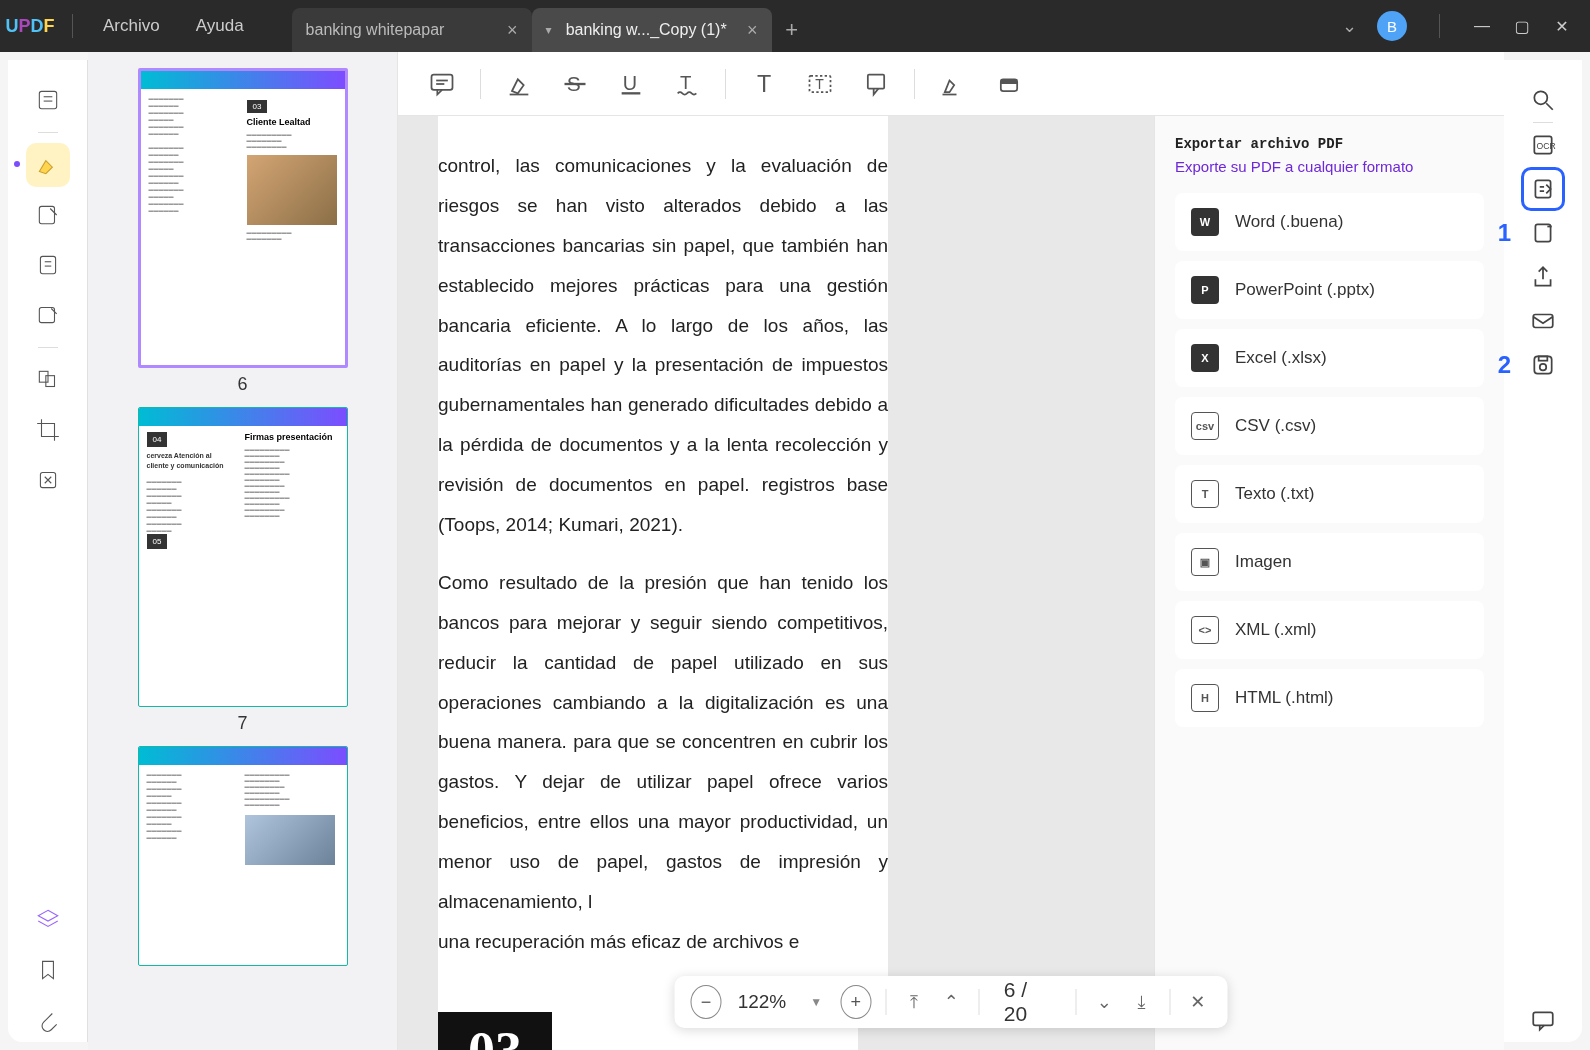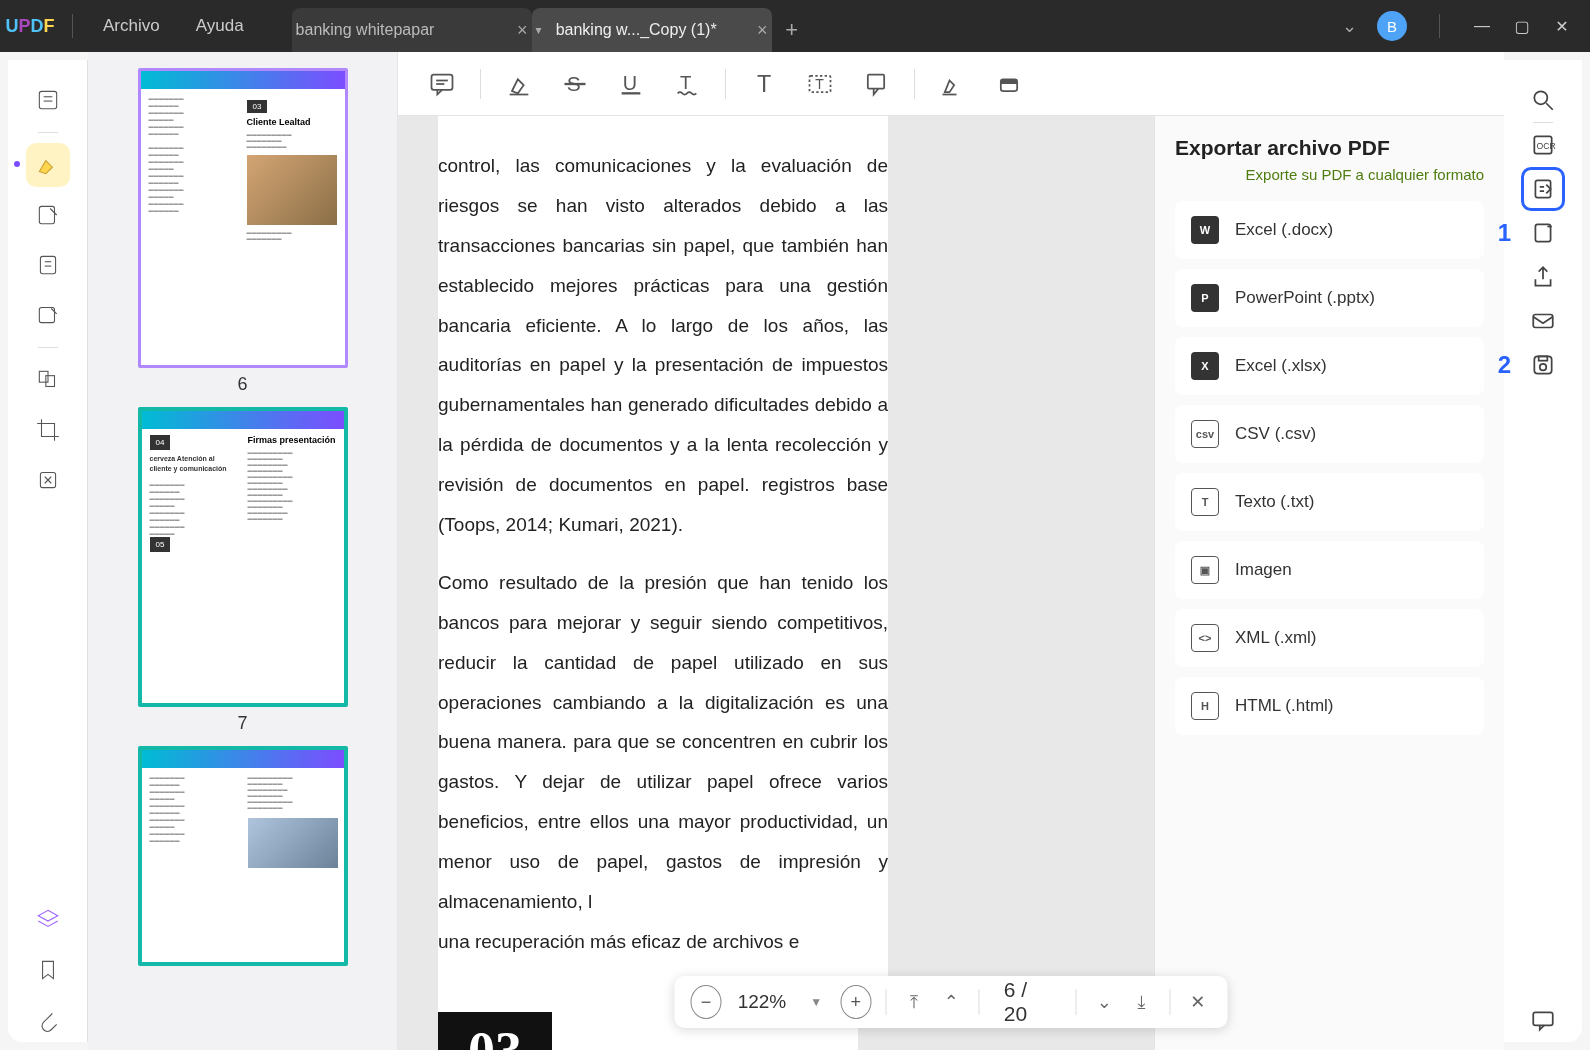--- a/index.html
+++ b/index.html
@@ -4,21 +4,21 @@
 <style>
 * { margin: 0; padding: 0; box-sizing: border-box; font-family: -apple-system, BlinkMacSystemFont, "Segoe UI", sans-serif; }
 body { width: 1590px; height: 1050px; overflow: hidden; background: #f5f5f5; }
 
 .titlebar { height: 52px; background: #2a2a2a; display: flex; align-items: center; color: #ccc; }
 .logo { width: 60px; display: flex; justify-content: center; font-weight: bold; font-size: 18px; }
 .logo span:nth-child(1){color:#4fc3f7}.logo span:nth-child(2){color:#ab47bc}.logo span:nth-child(3){color:#4fc3f7}.logo span:nth-child(4){color:#ffd54f}
 .tb-divider { width: 1px; height: 24px; background: #555; margin: 0 12px; }
 .menu-item { padding: 0 18px; font-size: 17px; cursor: pointer; }
 .tabs { display: flex; margin-left: 30px; height: 100%; align-items: flex-end; }
-.tab { height: 44px; padding: 0 4px; display: flex; align-items: center; gap: 14px; border-radius: 8px 8px 0 0; font-size: 16px; min-width: 240px; position: relative; }
+.tab { height: 44px; padding: 0 14px; display: flex; align-items: center; gap: 14px; border-radius: 8px 8px 0 0; font-size: 16px; min-width: 240px; position: relative; }
 .tab.inactive { background: #3a3a3a; color: #bbb; }
 .tab.active { background: #4a4a4a; color: #eee; }
 .tab-doc-icon { font-size: 12px; color: #aaa; }
 .tab-close { margin-left: auto; font-size: 18px; color: #aaa; cursor: pointer; }
 .tab-add { width: 40px; height: 44px; display: flex; align-items: center; justify-content: center; color: #aaa; font-size: 22px; cursor: pointer; }
 .tb-right { margin-left: auto; display: flex; align-items: center; gap: 20px; padding-right: 18px; }
 .tb-icon { color: #aaa; font-size: 18px; cursor: pointer; }
 .avatar { width: 30px; height: 30px; border-radius: 50%; background: #4fa3f7; color: #fff; display: flex; align-items: center; justify-content: center; font-size: 15px; }
 .win-btn { width: 20px; text-align: center; cursor:pointer; }
 
@@ -28,21 +28,21 @@
 .lb-icon { width: 44px; height: 44px; display: flex; align-items: center; justify-content: center; border-radius: 10px; cursor: pointer; position:relative; }
 .lb-icon.active { background: #fff3c4; }
 .lb-icon svg { width: 26px; height: 26px; }
 .lb-sep { width: 20px; height: 1px; background: #ddd; margin: 4px 0; }
 .lb-spacer { flex: 1; }
 .lb-dot { position:absolute; left:-12px; top:18px; width:6px; height:6px; background:#7c4dff; border-radius:50%; }
 
 .thumbs { width: 310px; background: #f2f2f5; border-right: 1px solid #e5e5e5; padding: 16px; overflow-y: auto; }
 .thumb { margin-bottom: 12px; }
 .thumb-page { width: 210px; height: 300px; margin: 0 auto; background: #fff; border: 3px solid #b088ff; border-radius: 2px; position: relative; overflow: hidden; }
-.thumb-page.noborder { border: 4px solid #14b8a6; }
+.thumb-page.noborder { border: 1px solid #14b8a6; }
 .thumb-hdr { height: 18px; background: linear-gradient(90deg,#00bcd4,#7c4dff); }
 .thumb-left { position:absolute; left:8px; top:24px; width:88px; font-size:5px; color:#999; line-height:1.4; }
 .thumb-right { position:absolute; left:106px; top:24px; width:94px; }
 .thumb-badge { background:#333; color:#fff; font-size:8px; padding:2px 6px; display:inline-block; margin-bottom:4px;}
 .thumb-title { font-size:9px; font-weight:bold; margin-bottom:4px;}
 .thumb-img { width:90px; height:70px; background: linear-gradient(135deg,#d4a574,#8b6f47); margin-top:6px;}
 .thumb-num { text-align: center; font-size: 18px; color: #333; margin-top: 6px; }
 
 .content { flex: 1; background: #e8e8e8; position: relative; overflow: hidden; }
 .toolbar { height: 64px; background: #fff; display: flex; align-items: center; padding: 0 20px; gap: 8px; border-bottom: 1px solid #e5e5e5; }
@@ -70,22 +70,22 @@
 .zb-page { font-size: 21px; color: #333; padding: 0 10px; }
 
 .rightbar { width: 78px; background: #fff; display: flex; flex-direction: column; align-items: center; padding-top: 18px; margin: 8px 8px 8px 0; border-radius: 0 0 14px 0;}
 .rb-icon { width: 44px; height: 44px; display: flex; align-items: center; justify-content: center; cursor: pointer; border-radius: 8px; position:relative;}
 .rb-icon svg { width: 26px; height: 26px; stroke: #444; fill: none; stroke-width: 1.6; }
 .rb-icon.highlighted { border: 3px solid #2962ff; border-radius: 10px; }
 .rb-sep { width: 20px; height: 1px; background: #ddd; }
 .callout { position: absolute; right: 54px; font-size: 24px; font-weight: bold; color: #2962ff; }
 
 .export-panel { position: absolute; top: 64px; right: 0; width: 350px; bottom: 0; background: #fafafa; border-left: 1px solid #e5e5e5; padding: 20px; }
-.ep-title { font-size: 21px; font-weight: 600; color: #222; margin-bottom: 6px; }
-.ep-sub { font-size: 15px; color: #4d7c0f; margin-bottom: 18px; text-align: right; }
+.ep-title { font-size: 14px; font-weight: 600; color: #222; margin-bottom: 6px; font-family: Liberation Mono, monospace; }
+.ep-sub { font-size: 15px; color: #6d28d9; margin-bottom: 18px; }
 .ep-item { height: 58px; background: #fff; border-radius: 8px; display: flex; align-items: center; padding: 0 16px; gap: 16px; margin-bottom: 10px; cursor: pointer; font-size: 17px; color: #333; }
 .ep-item.selected { border: 3px solid #2962ff; background: #f0f0f0; }
 .ep-icon { width: 28px; height: 28px; background: #333; border-radius: 4px; display: flex; align-items: center; justify-content: center; color: #fff; font-size: 11px; font-weight: bold; }
 .ep-icon.outline { background: none; border: 1.5px solid #555; color: #555; }
 
 </style>
 </head>
 <body>
 
 <div class="titlebar">
@@ -319,21 +319,21 @@
           <p class="col2-text" style="margin-top:10px">os de la empresa deberían bajar y sus ganancias deberían aumentar.</p>
         </div>
       </div>
     </div>
 
     <div class="export-panel">
       <div class="ep-title">Exportar archivo PDF</div>
       <div class="ep-sub">Exporte su PDF a cualquier formato</div>
       <div class="ep-item">
           <div class="ep-icon">W</div>
-          <span>Excel (.docx)</span>
+          <span>Word (.buena)</span>
         </div>
       <div class="ep-item">
           <div class="ep-icon">P</div>
           <span>PowerPoint (.pptx)</span>
         </div>
       <div class="ep-item">
           <div class="ep-icon">X</div>
           <span>Excel (.xlsx)</span>
         </div>
       <div class="ep-item">

